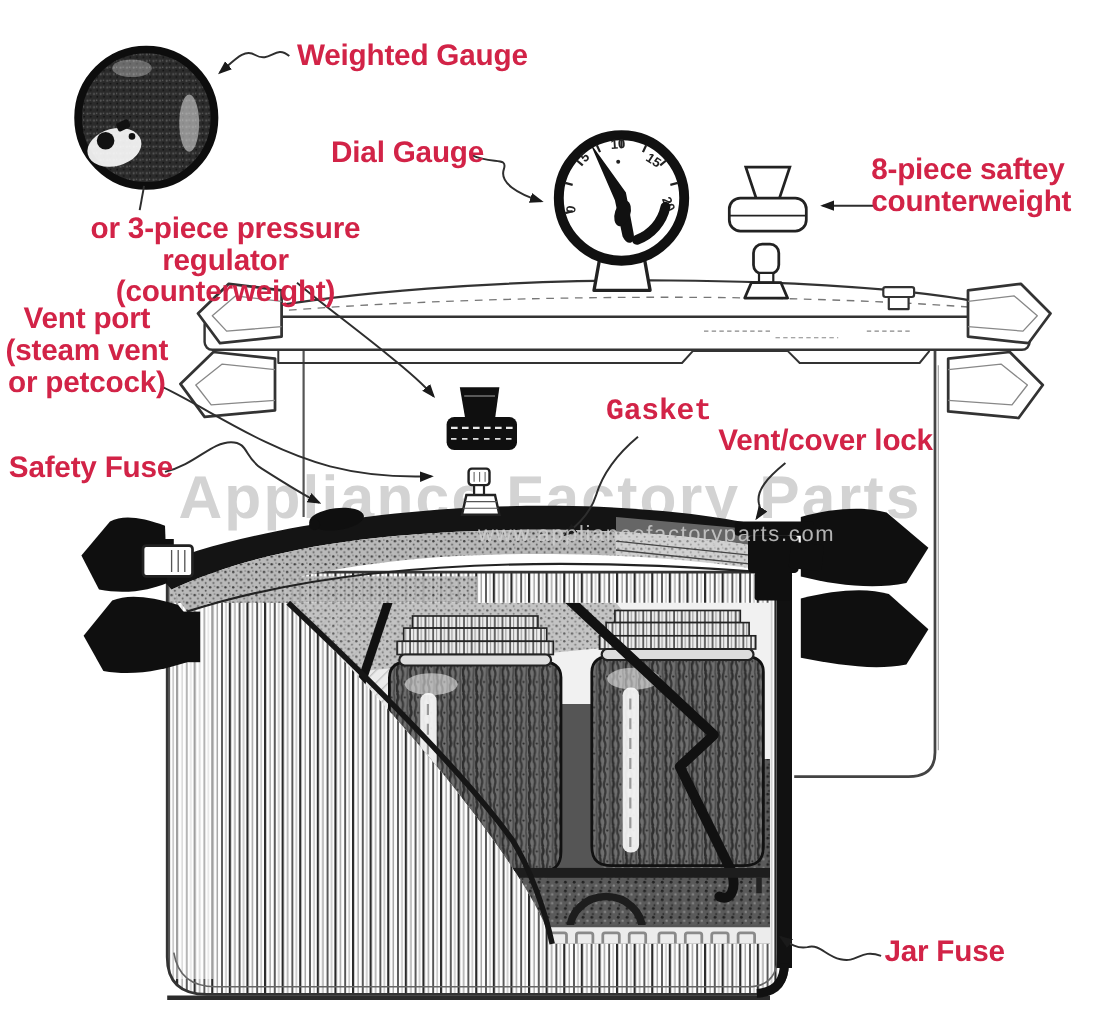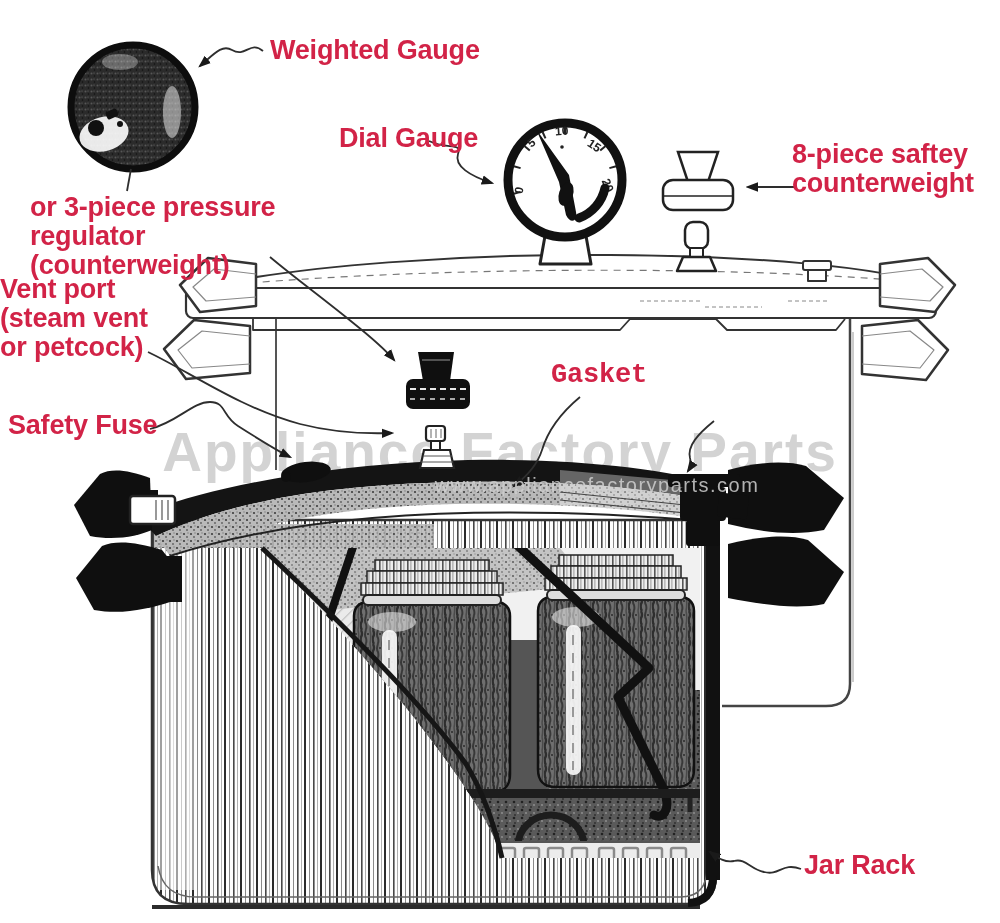--- a/index.html
+++ b/index.html
@@ -1,21 +1,21 @@
 <!DOCTYPE html>
 <html style="--label-red: #d22347;"><head>
 <meta charset="utf-8">
 <style>
   html,body{margin:0;padding:0;background:#fff;}
   #canvas{position:relative;width:1000px;height:923px;background:#fff;overflow:hidden;
           font-family:"Liberation Sans",sans-serif;}
   #art{position:absolute;left:0;top:0;}
   .lbl{position:absolute;color:var(--label-red,#d22347);font-weight:bold;font-size:27px;
        line-height:1.07;letter-spacing:-0.2px;white-space:pre-line;}
-  .lbl.center{text-align:left;}
+  .lbl.center{text-align:center;}
 </style>
 </head>
 <body>
 
 <div id="canvas">
 
 <svg id="art" width="1000" height="923" viewBox="0 0 1000 923">
   <defs>
     <marker id="arr" viewBox="0 0 8 6" refX="6.5" refY="3" markerWidth="7" markerHeight="6" orient="auto">
       <path d="M0,0 L8,3 L0,6 Z" fill="#1a1a1a"></path>
@@ -272,25 +272,26 @@
     <path d="M150,429 C178,422 192,402 210,402 C226,402 222,416 238,426 C260,440 276,450 290,457" marker-end="url(#arr)"></path>
     <path d="M580,397 C562,412 548,430 542,450 C537,466 526,477 514,486" marker-end="url(#arr)"></path>
     <path d="M714,421 C698,434 687,446 690,458 C692,465 690,468 688,471" marker-end="url(#arr)"></path>
     <path d="M801,869 C782,862 780,876 764,872 C750,869 746,858 734,861 C724,863 717,857 710,852" marker-end="url(#arr)"></path>
   </g>
 
   <text x="597" y="492" text-anchor="middle" font-size="20" letter-spacing="1.5" fill="#cfcfcf" opacity="0.85">www.appliancefactoryparts.com</text>
 </svg>
 
 <div class="lbl" style="left:270px;top:36px;">Weighted Gauge</div>
-<div class="lbl" style="left:301px;top:124px;margin-left:38px;">Dial Gauge</div>
+<div class="lbl" style="left:301px;top:124px;">Dial Gauge</div>
 <div class="lbl" style="left:792px;top:140px;">8-piece saftey
 counterweight</div>
 <div class="lbl center" style="left:30px;top:193px;width:350px;">or 3-piece pressure regulator
 (counterweight)</div>
 <div class="lbl" style="left:8px;top:411px;">Safety Fuse</div>
 <div class="lbl center" style="left:0px;top:275px;width:158px;">Vent port
 (steam vent
 or petcock)</div>
 <div class="lbl" style="left:551px;top:361px;font-family:Liberation Mono, monospace;">Gasket</div>
-<div class="lbl" style="left:804px;top:851px;">Jar Rack</div>
+<div class="lbl" style="left:653px;top:386px;">Vent/cover lock</div>
+<div class="lbl" style="left:804px;top:851px;">Jar Fuse</div>
 
 </div>
 
 </body></html>

